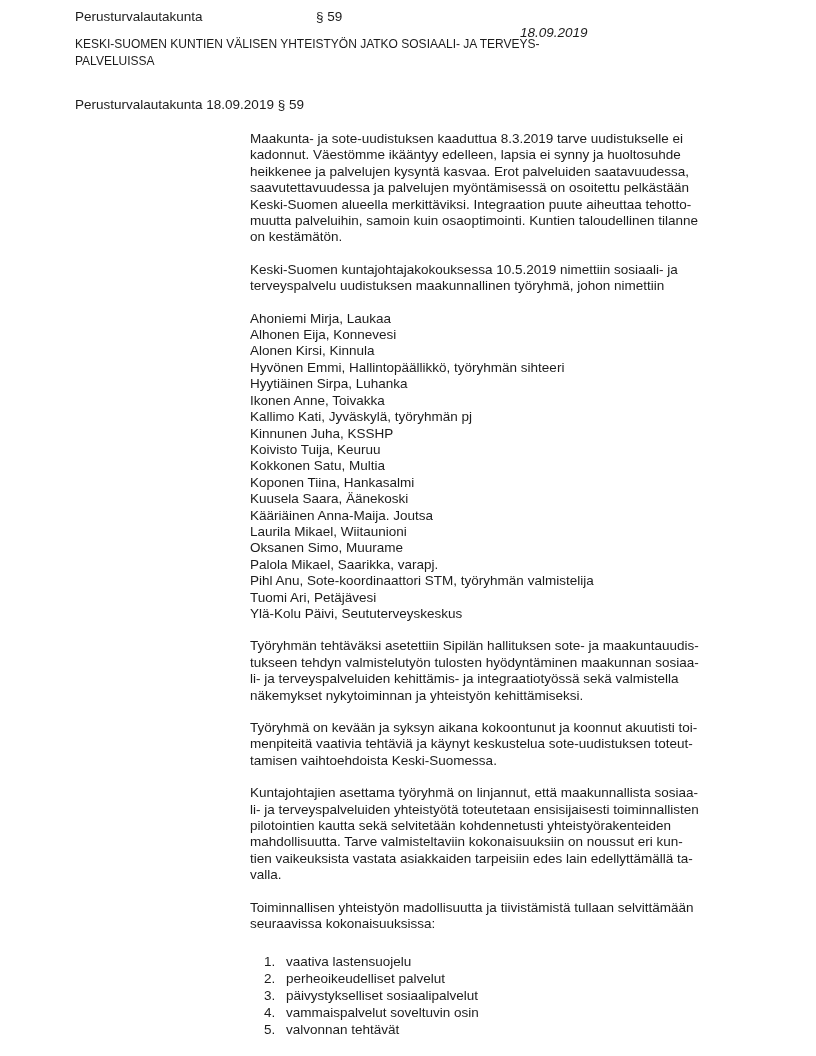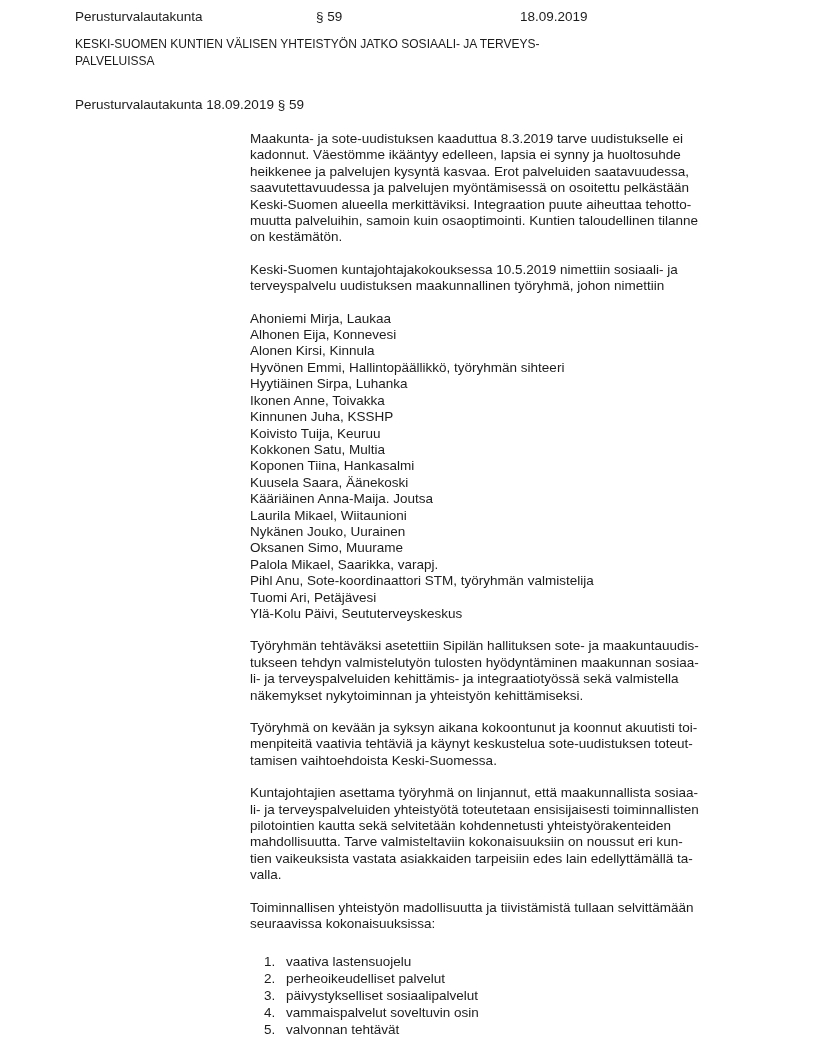--- a/index.html
+++ b/index.html
@@ -20,21 +20,21 @@
     line-height: 16.4px;
     color: #1c1c1c;
     -webkit-font-smoothing: antialiased;
   }
   .doc-header {
     position: relative;
     margin-left: 75px;
     height: 17px;
   }
   .doc-header .sec  { position: absolute; left: 241px; top: 0; }
-  .doc-header .date { position: absolute; left: 445px; top: 0; }
+  .doc-header .date { position: absolute; left: 445px; top: 16px; font-style: italic; }
   .doc-title {
     margin: 10px 75px 0 75px;
     font-size: 12px;
     font-weight: 400;
     line-height: 16.8px;
     white-space: pre-line;
     text-transform: none;
   }
   .doc-subheader {
     margin: 27px 0 0 75px;
@@ -95,28 +95,28 @@
     <div class="para">Keski-Suomen kuntajohtajakokouksessa 10.5.2019 nimettiin sosiaali- ja
 terveyspalvelu uudistuksen maakunnallinen työryhmä, johon nimettiin</div>
 
     <div class="member-list">
         <div class="member-line">Ahoniemi Mirja, Laukaa</div>
         <div class="member-line">Alhonen Eija, Konnevesi</div>
         <div class="member-line">Alonen Kirsi, Kinnula</div>
         <div class="member-line">Hyvönen Emmi, Hallintopäällikkö, työryhmän sihteeri</div>
         <div class="member-line">Hyytiäinen Sirpa, Luhanka</div>
         <div class="member-line">Ikonen Anne, Toivakka</div>
+        <div class="member-line">Kallimo Kati, Jyväskylä, työryhmän pj</div>
         <div class="member-line">Kinnunen Juha, KSSHP</div>
         <div class="member-line">Koivisto Tuija, Keuruu</div>
         <div class="member-line">Kokkonen Satu, Multia</div>
         <div class="member-line">Koponen Tiina, Hankasalmi</div>
         <div class="member-line">Kuusela Saara, Äänekoski</div>
         <div class="member-line">Kääriäinen Anna-Maija. Joutsa</div>
         <div class="member-line">Laurila Mikael, Wiitaunioni</div>
-        <div class="member-line">Nykänen Jouko, Uurainen</div>
         <div class="member-line">Oksanen Simo, Muurame</div>
         <div class="member-line">Palola Mikael, Saarikka, varapj.</div>
         <div class="member-line">Pihl Anu, Sote-koordinaattori STM, työryhmän valmistelija</div>
         <div class="member-line">Tuomi Ari, Petäjävesi</div>
         <div class="member-line">Ylä-Kolu Päivi, Seututerveyskeskus</div>
       </div>
 
     <div class="para">Työryhmän tehtäväksi asetettiin Sipilän hallituksen sote- ja maakuntauudis-
 tukseen tehdyn valmistelutyön tulosten hyödyntäminen maakunnan sosiaa-
 li- ja terveyspalveluiden kehittämis- ja integraatiotyössä sekä valmistella

